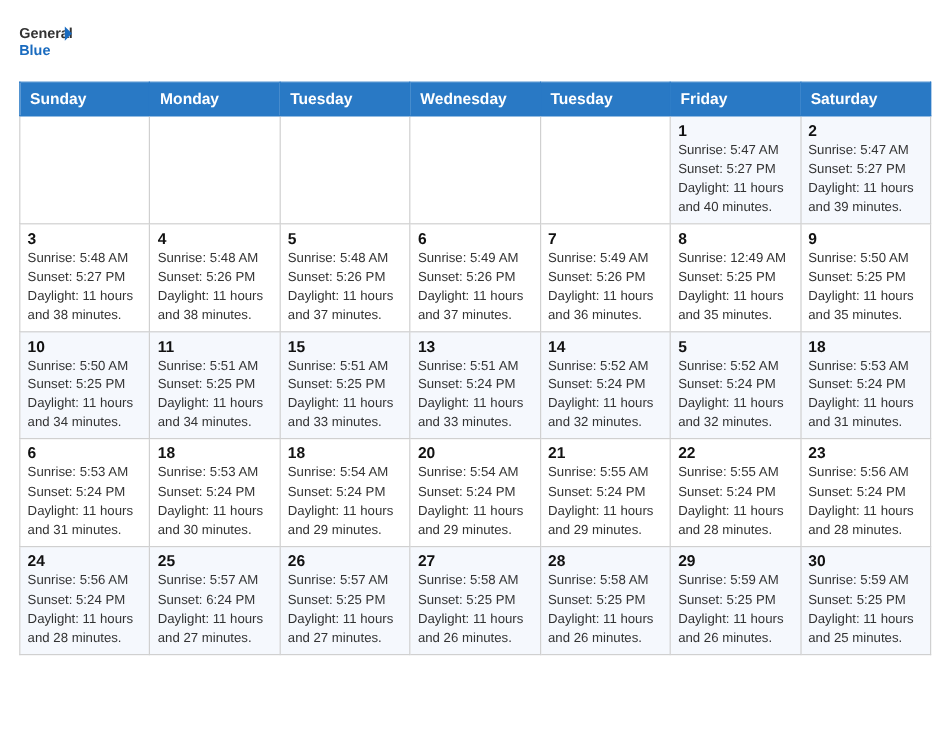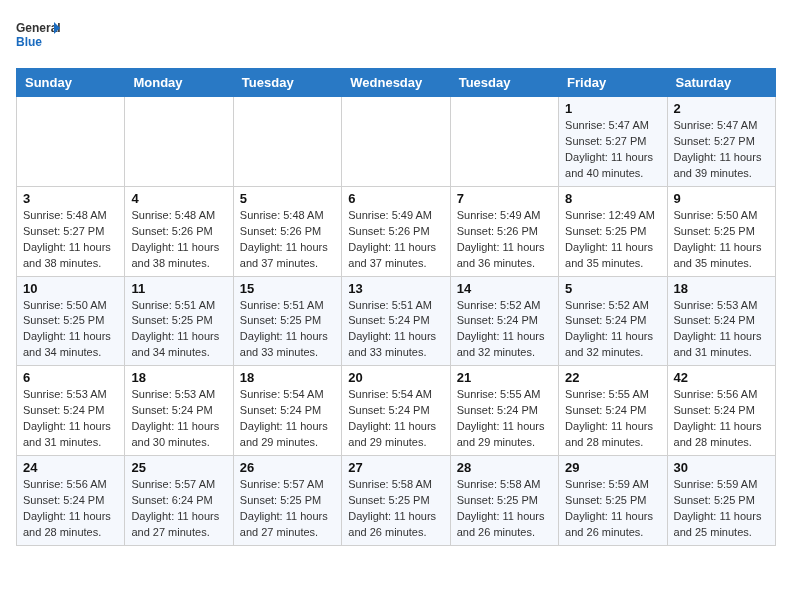--- a/index.html
+++ b/index.html
@@ -269,21 +269,21 @@
 and 29 minutes.</div>
         </td>
         <td>
           <span class="day-number">22</span>
           <div class="day-info">Sunrise: 5:55 AM
 Sunset: 5:24 PM
 Daylight: 11 hours
 and 28 minutes.</div>
         </td>
         <td>
-          <span class="day-number">42</span>
+          <span class="day-number">23</span>
           <div class="day-info">Sunrise: 5:56 AM
 Sunset: 5:24 PM
 Daylight: 11 hours
 and 28 minutes.</div>
         </td>
       </tr>
       <tr>
         <td>
           <span class="day-number">24</span>
           <div class="day-info">Sunrise: 5:56 AM

